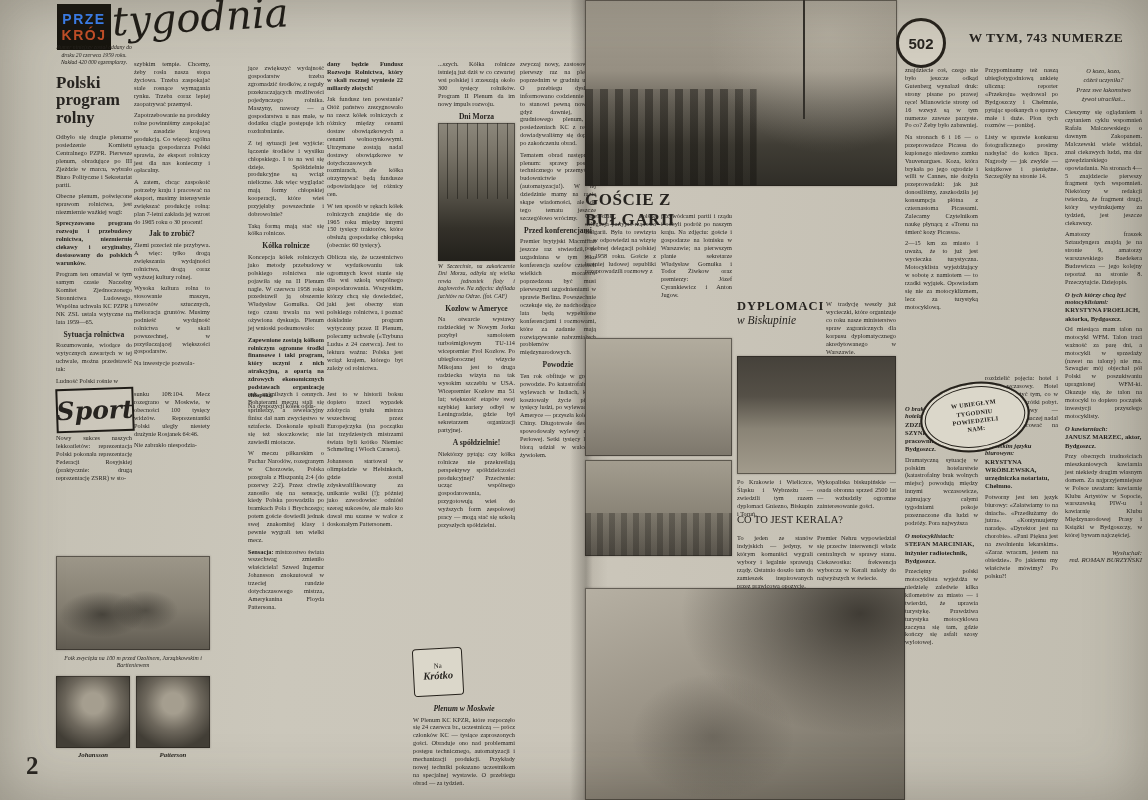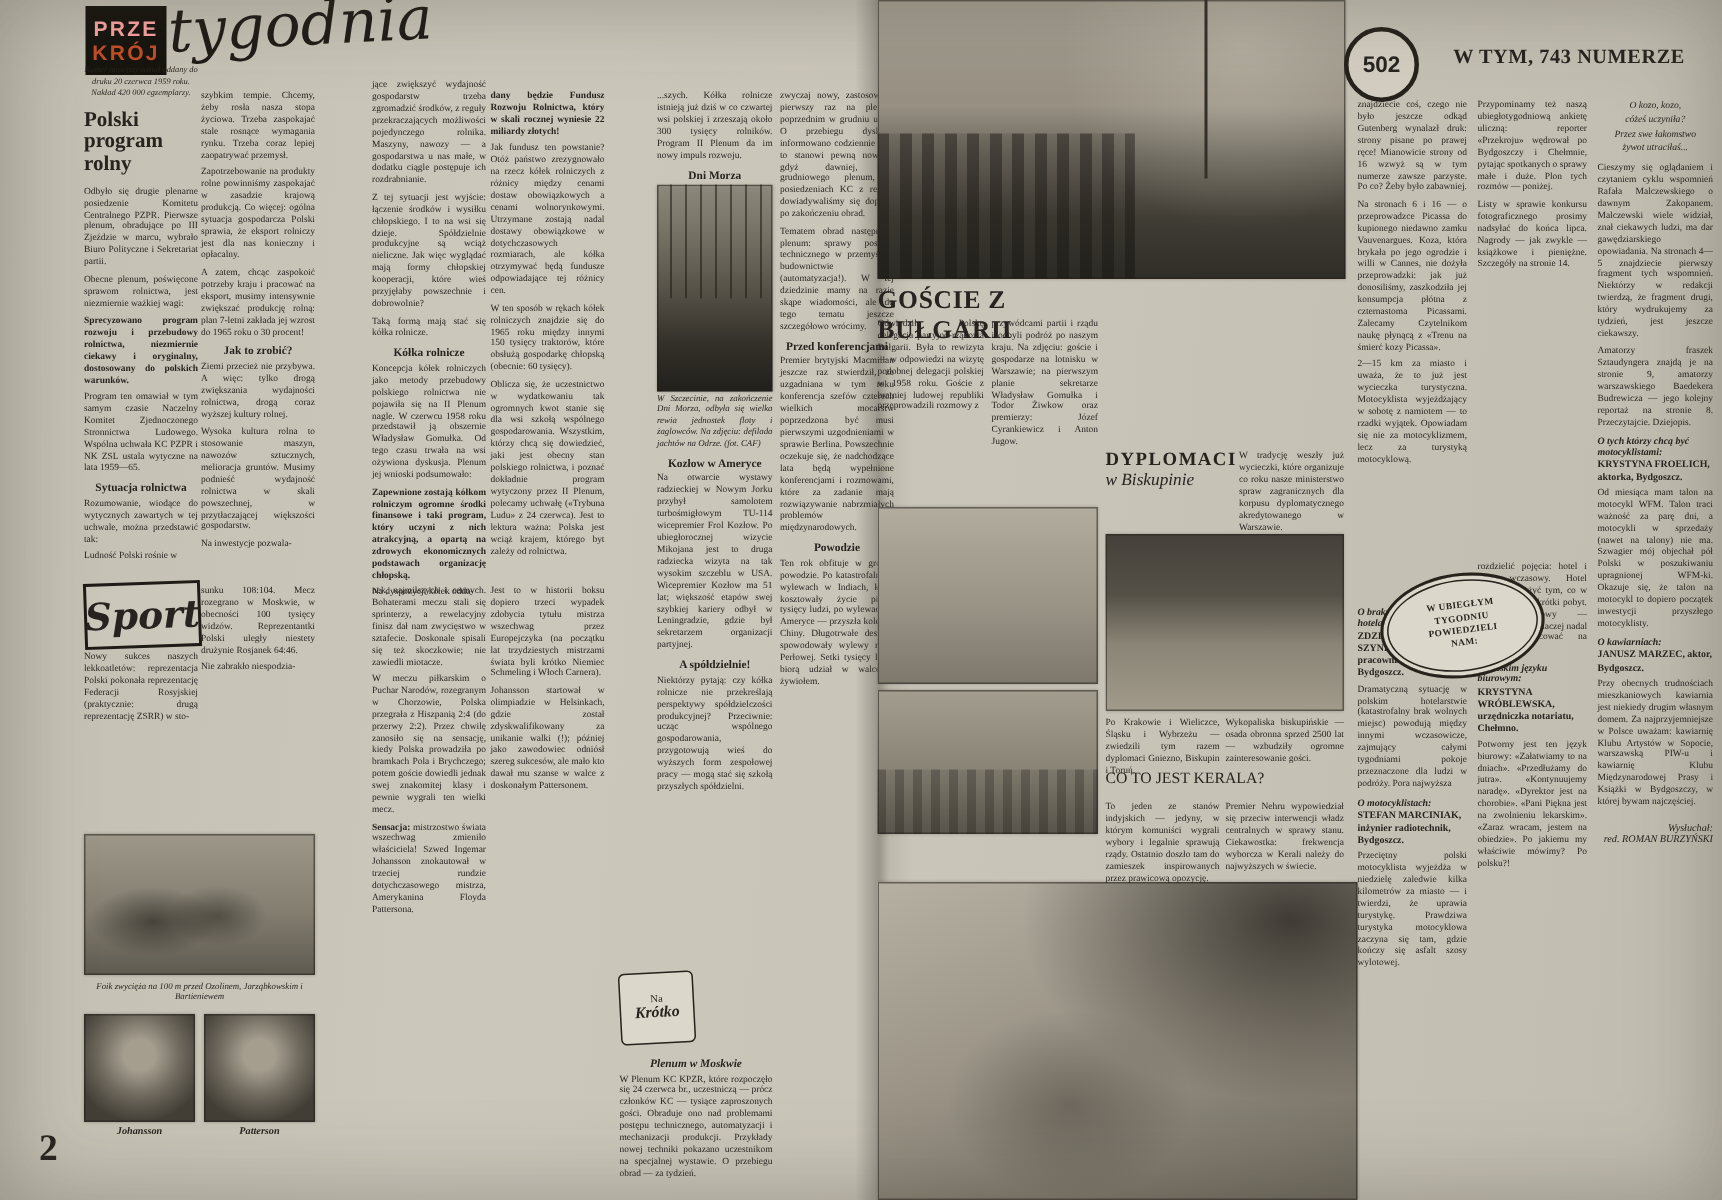--- a/index.html
+++ b/index.html
@@ -8,29 +8,29 @@
     font-family:"Liberation Serif","DejaVu Serif",serif;color:#272420;}
   .fold{position:absolute;left:570px;top:0;width:38px;height:100%;
     background:linear-gradient(90deg,rgba(50,46,38,0) 0%,rgba(50,46,38,.32) 42%,rgba(125,118,104,.16) 60%,rgba(50,46,38,0) 100%);}
   .vignette{position:absolute;inset:0;pointer-events:none;
     box-shadow:inset 0 0 60px rgba(60,54,44,.35);}
   .col{position:absolute;}
   .p{font-size:6.3px;line-height:1.26;text-align:justify;margin:0 0 3.5px;}
   .bold{font-weight:bold;}
   .sub{font-weight:bold;font-size:7.6px;text-align:center;margin:4px 0 2.5px;}
   .note{font-size:5.6px;font-style:italic;text-align:center;line-height:1.35;margin:0 0 7px;}
-  .art-title{font-size:14px;font-weight:bold;line-height:1.05;margin:0 0 6px;}
+  .art-title{font-size:17px;font-weight:bold;line-height:1.05;margin:0 0 6px;}
   .cap{font-size:5.9px;font-style:italic;line-height:1.25;text-align:justify;margin:2px 0 4px;}
   .photo{position:relative;box-shadow:inset 0 0 0 1px rgba(35,31,25,.55),0 0 2px rgba(35,31,25,.3);}
   .photo.inflow{margin:2px 0;}
   .spacer70{height:70px;} .spacer86{height:86px;} .spacer120{height:120px;}
   .logo-box{position:absolute;left:57px;top:4px;width:54px;height:46px;background:#16140e;
     display:flex;flex-direction:column;align-items:center;justify-content:center;gap:1px;}
   .logo-l1,.logo-l2{font-family:"Liberation Sans",sans-serif;font-weight:bold;font-size:14px;line-height:1.05;letter-spacing:1.5px;}
-  .logo-l1{color:#fca5a5;} .logo-l2{color:#c44f28;}
+  .logo-l1{color:#3b82f6;} .logo-l2{color:#c44f28;}
   .masthead-script{position:absolute;left:112px;top:-6px;font-size:40px;font-style:italic;
     font-family:"DejaVu Serif",serif;transform:rotate(-3deg);color:#1f1c17;}
   .sport-box{position:absolute;left:56px;top:388px;width:74px;height:40px;border:2px solid #1f1c17;
     display:flex;align-items:center;justify-content:center;transform:rotate(-2deg);background:rgba(215,210,197,.35);}
   .sport-script{font-size:25px;font-style:italic;font-weight:bold;font-family:"DejaVu Serif",serif;}
   .blabel{font-size:6.8px;font-weight:bold;font-style:italic;text-align:center;margin-top:1px;}
   .pagenum{position:absolute;left:26px;top:752px;font-size:25px;font-weight:bold;}
   .krotko-box{position:absolute;left:413px;top:648px;width:48px;height:46px;background:#dbd7ca;
     border:1.6px solid #26221c;border-radius:4px;display:flex;flex-direction:column;align-items:center;
     justify-content:center;transform:rotate(-3deg);}
@@ -102,21 +102,21 @@
   <div class="col" style="left:134px;top:60px;width:76px;">
     <p class="p">szybkim tempie. Chcemy, żeby rosła nasza stopa życiowa. Trzeba zaspokajać stale rosnące wymagania rynku. Trzeba coraz lepiej zaopatrywać przemysł.</p>
     <p class="p">Zapotrzebowanie na produkty rolne powinniśmy zaspokajać w zasadzie krajową produkcją. Co więcej: ogólna sytuacja gospodarcza Polski sprawia, że eksport rolniczy jest dla nas konieczny i opłacalny.</p>
     <p class="p">A zatem, chcąc zaspokoić potrzeby kraju i pracować na eksport, musimy intensywnie zwiększać produkcję rolną: plan 7-letni zakłada jej wzrost do 1965 roku o 30 procent!</p>
     <div class="sub">Jak to zrobić?</div>
     <p class="p">Ziemi przecież nie przybywa. A więc: tylko drogą zwiększania wydajności rolnictwa, drogą coraz wyższej kultury rolnej.</p>
     <p class="p">Wysoka kultura rolna to stosowanie maszyn, nawozów sztucznych, melioracja gruntów. Musimy podnieść wydajność rolnictwa w skali powszechnej, w przytłaczającej większości gospodarstw.</p>
     <p class="p">Na inwestycje pozwala-</p>
   </div>
 
-  <div class="col" style="left:248px;top:53px;width:76px;">
+  <div class="col" style="left:248px;top:64px;width:76px;">
     <p class="p">jące zwiększyć wydajność gospodarstw trzeba zgromadzić środków, z reguły przekraczających możliwości pojedynczego rolnika. Maszyny, nawozy — a gospodarstwa u nas małe, w dodatku ciągle postępuje ich rozdrabnianie.</p>
     <p class="p">Z tej sytuacji jest wyjście: łączenie środków i wysiłku chłopskiego. I to na wsi się dzieje. Spółdzielnie produkcyjne są wciąż nieliczne. Jak więc wyglądać mają formy chłopskiej kooperacji, które wieś przyjęłaby powszechnie i dobrowolnie?</p>
     <p class="p">Taką formą mają stać się kółka rolnicze.</p>
     <div class="sub">Kółka rolnicze</div>
     <p class="p">Koncepcja kółek rolniczych jako metody przebudowy polskiego rolnictwa nie pojawiła się na II Plenum nagle. W czerwcu 1958 roku przedstawił ją obszernie Władysław Gomułka. Od tego czasu trwała na wsi ożywiona dyskusja. Plenum jej wnioski podsumowało:</p>
     <p class="p bold">Zapewnione zostają kółkom rolniczym ogromne środki finansowe i taki program, który uczyni z nich atrakcyjną, a opartą na zdrowych ekonomicznych podstawach organizację chłopską.</p>
     <p class="p">Na dyspozycji kółek odda-</p>
   </div>
 
   <div class="col" style="left:327px;top:60px;width:76px;">

